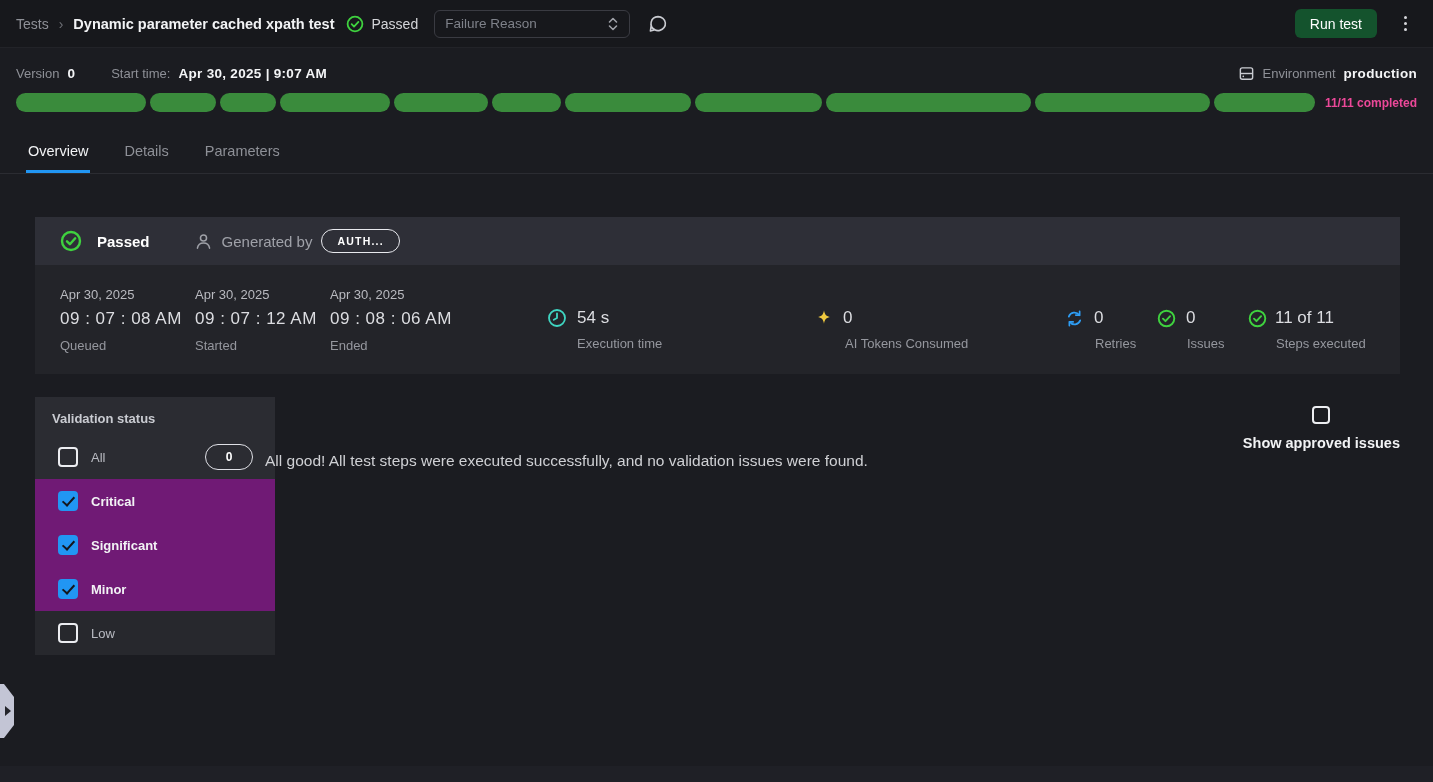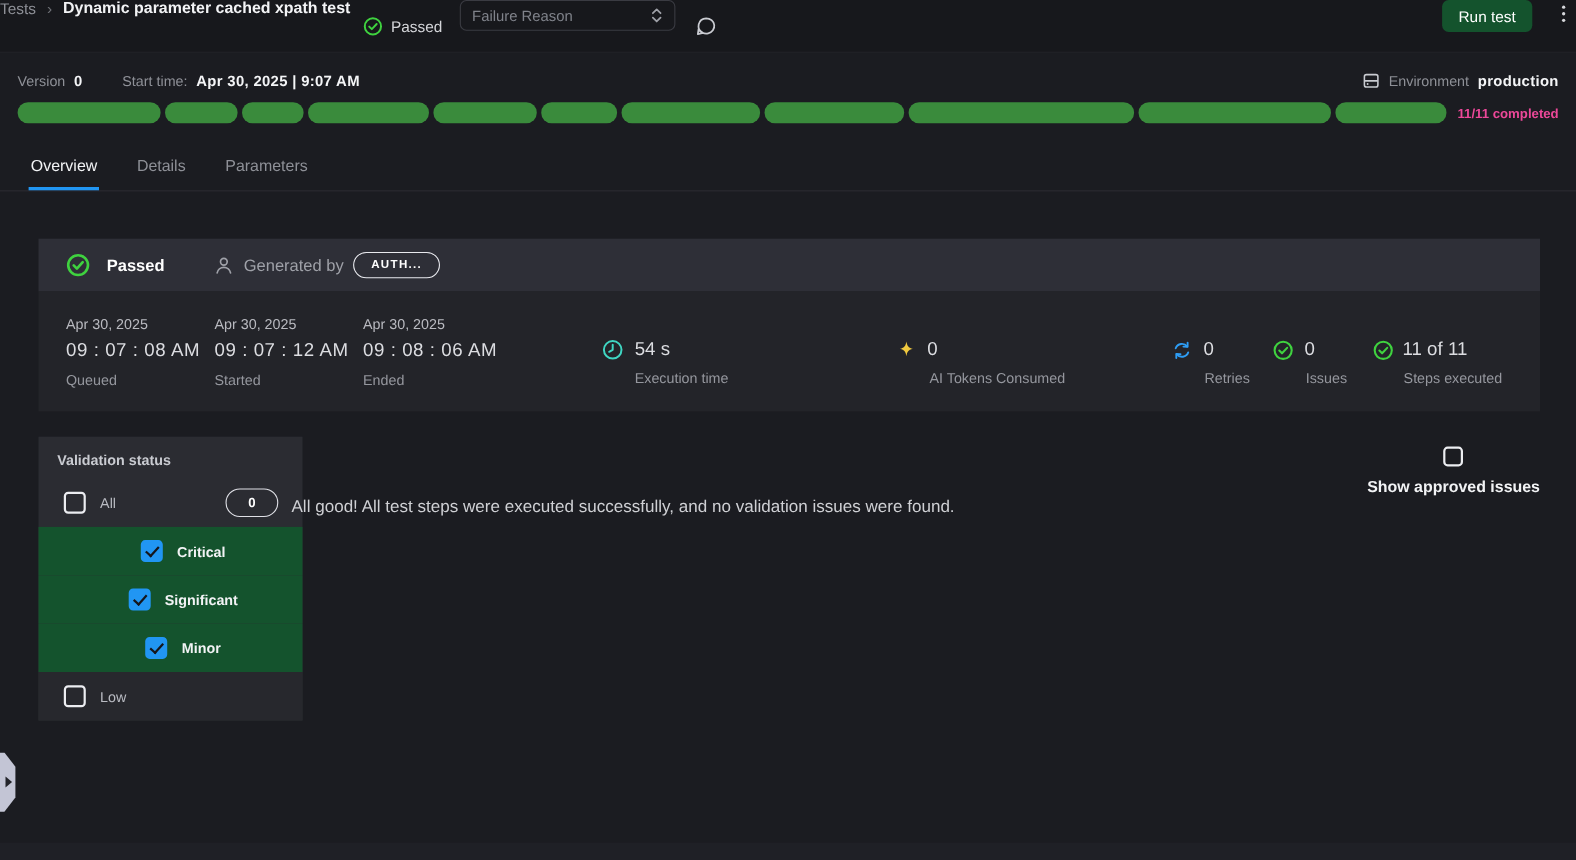--- a/index.html
+++ b/index.html
@@ -1,21 +1,21 @@
 <!DOCTYPE html>
 <html><head>
 <meta charset="utf-8">
 <style>
   * { margin:0; padding:0; box-sizing:border-box; }
   html,body { background:#101014; }
   body { font-family:"Liberation Sans", sans-serif; }
   #app { position:relative; width:1433px; height:782px; background:#1b1c21; overflow:hidden; color:#e6e7ea; }
 
   
-  .top-header { display:flex; height:48px; background:#17181c; border-bottom:1px solid #222328; padding:0 0; }
+  .top-header { display:flex; align-items:center; height:48px; background:#17181c; border-bottom:1px solid #222328; padding:0 16px; }
   .crumb { color:#8e9097; font-size:14px; }
   .crumb-sep { color:#6f7177; margin:0 10px; font-size:14px; }
   .page-title { color:#f2f3f5; font-size:14.5px; font-weight:700; margin-right:12px; }
   .status-inline { display:flex; align-items:center; gap:7px; margin-right:16px; }
   .status-inline span { color:#d4d5d9; font-size:14px; }
   .fr-select { display:flex; align-items:center; justify-content:space-between; width:196px; height:28px; border:1px solid #3a3b42; border-radius:6px; padding:0 10px; cursor:pointer; }
   .fr-select .ph { color:#7f828a; font-size:13.5px; }
   .comment-btn { margin-left:18px; display:flex; align-items:center; cursor:pointer; }
   .spacer { flex:1; }
   .run-btn { background:#14532d; color:#fff; font-size:14px; font-weight:500; border:none; border-radius:6px; height:29px; padding:0 15px; cursor:pointer; }
@@ -59,21 +59,21 @@
   .metric-label { color:#95979e; font-size:13px; margin-top:8px; margin-left:30px; white-space:nowrap; }
   .metric.tight .metric-row { gap:8px; }
   .metric.tight .metric-label { margin-left:28px; }
 
   
   .val-panel { position:absolute; left:35px; top:397px; width:240px; background:#2b2c32; }
   .val-title { color:#c9cbd1; font-size:13px; font-weight:700; padding:14px 0 0 17px; }
   .val-row { display:flex; align-items:center; height:44px; padding-left:23px; cursor:pointer; }
   .val-row.all { margin-top:9px; padding-right:22px; }
   .val-row .lbl { margin-left:13px; font-size:13px; color:#b9bbc2; }
-  .val-row.checked { background:#14532d;justify-content:center; }
+  .val-row.checked { background:#701a75; }
   .val-row.checked .lbl { color:#f2f3f5; font-weight:700; }
   .val-row.low { background:#27282d; }
   .count-pill { margin-left:auto; min-width:48px; height:26px; border:1.5px solid #dfe0e6; border-radius:14px; color:#fff; font-size:12px; font-weight:700; display:flex; align-items:center; justify-content:center; }
 
   .cb { width:20px; height:20px; border:2px solid #ecedf1; border-radius:4px; background:transparent; flex:0 0 auto; position:relative; }
   .cb.checked { background:#2196f3; border-color:#2196f3; }
   .cb.checked::after { content:''; position:absolute; left:5px; top:1px; width:5px; height:10px; border:solid #15161c; border-width:0 2.5px 2.5px 0; transform:rotate(42deg); }
   .cb.sm { width:18px; height:18px; }
 
   

